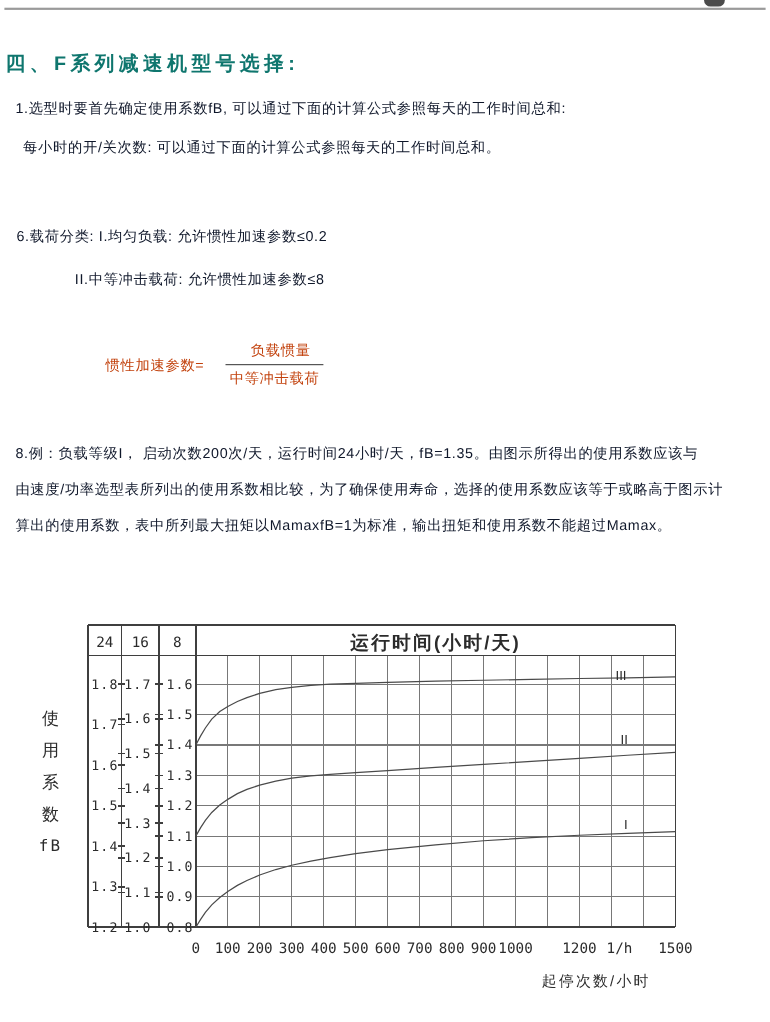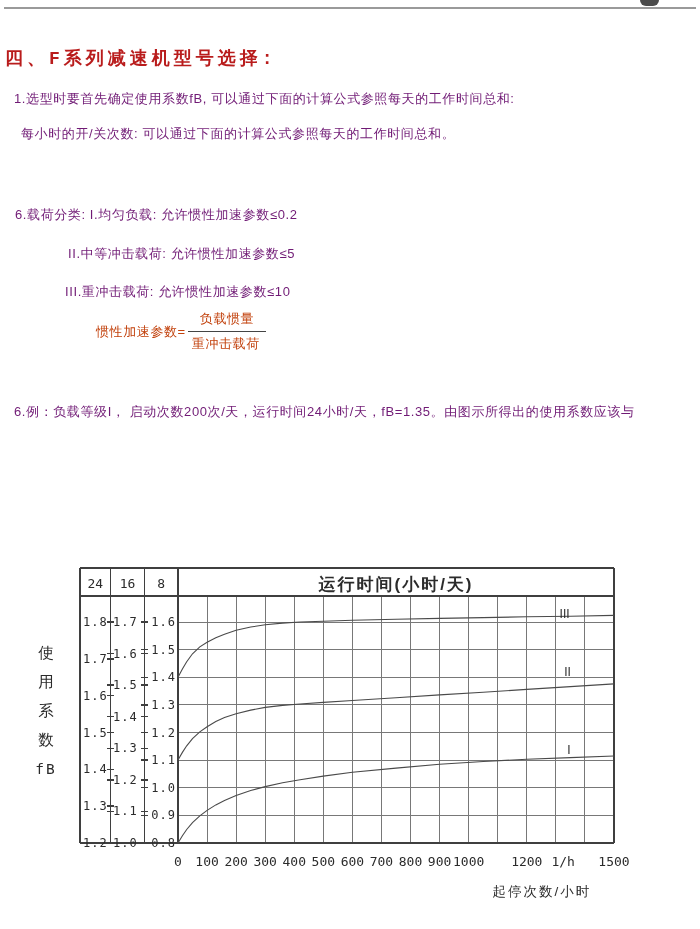--- a/index.html
+++ b/index.html
@@ -2,25 +2,25 @@
 <html><head>
 <meta charset="utf-8">
 <style>
   html,body{margin:0;padding:0;background:#ffffff;}
   .page{position:relative;width:700px;height:929px;background:#ffffff;overflow:hidden;
         font-family:"Liberation Sans","DejaVu Sans",sans-serif;color:#383838;}
   .top-rule{position:absolute;left:4px;top:7px;width:692px;height:2px;background:#9a9a9a;}
   .top-circle{position:absolute;left:640px;top:0;width:19px;height:6px;background:#4b4b4b;
               border-radius:0 0 10px 10px;}
   .heading{position:absolute;left:5px;top:34px;font-size:18px;font-weight:bold;
-           letter-spacing:4px;color:#b91c1c;white-space:nowrap;font-family:Liberation Mono, monospace;}
-  .ln{position:absolute;font-size:13px;letter-spacing:0.6px;white-space:nowrap;color:#701a75;}
+           letter-spacing:4px;color:#0f766e;white-space:nowrap;}
+  .ln{position:absolute;font-size:13px;letter-spacing:0.6px;white-space:nowrap;color:#0f172a;}
   .formula{position:absolute;left:96px;top:310px;display:flex;align-items:center;
            font-size:13px;letter-spacing:0.6px;color:#c2410c;}
-  .frac{display:inline-flex;flex-direction:column;text-align:left;margin-left:2px;font-family:Liberation Mono, monospace;}
+  .frac{display:inline-flex;flex-direction:column;text-align:right;margin-left:19px;font-family:Liberation Mono, monospace;}
   .frac .num{border-bottom:1.5px solid #444;padding:0 12px 3px 12px;}
   .frac .den{padding:3px 4px 0 4px;}
   svg{position:absolute;left:0;top:0;}
 </style>
 </head>
 <body>
 
 <div class="page">
 
   <svg width="700" height="929" viewBox="0 0 700 929">
@@ -144,26 +144,27 @@
 
   <div class="top-rule"></div>
   <div class="top-circle"></div>
 
   <h1 class="heading">四、F系列减速机型号选择:</h1>
 
   <div class="ln" style="left:14px;top:90px">1.选型时要首先确定使用系数fB, 可以通过下面的计算公式参照每天的工作时间总和:</div>
   <div class="ln" style="left:21px;top:125px">每小时的开/关次数: 可以通过下面的计算公式参照每天的工作时间总和。</div>
 
   <div class="ln" style="left:15px;top:206px">6.载荷分类: I.均匀负载: 允许惯性加速参数≤0.2</div>
-  <div class="ln" style="left:68px;top:245px">II.中等冲击载荷: 允许惯性加速参数≤5</div>
-  <div class="ln" style="left:65px;top:283px">III.重冲击载荷: 允许惯性加速参数≤10</div>
+  <div class="ln" style="left:68px;top:245px">II.中等冲击载荷: 允许惯性加速参数≤8</div>
 
   <div class="formula">
     <span>惯性加速参数=</span>
     <span class="frac">
       <span class="num">负载惯量</span>
-      <span class="den">重冲击载荷</span>
+      <span class="den">中等冲击载荷</span>
     </span>
   </div>
 
-  <div class="ln" style="left:14px;top:403px">6.例：负载等级I， 启动次数200次/天，运行时间24小时/天，fB=1.35。由图示所得出的使用系数应该与</div>
+  <div class="ln" style="left:14px;top:403px">8.例：负载等级I， 启动次数200次/天，运行时间24小时/天，fB=1.35。由图示所得出的使用系数应该与</div>
+  <div class="ln" style="left:14px;top:436px">由速度/功率选型表所列出的使用系数相比较，为了确保使用寿命，选择的使用系数应该等于或略高于图示计</div>
+  <div class="ln" style="left:14px;top:469px">算出的使用系数，表中所列最大扭矩以MamaxfB=1为标准，输出扭矩和使用系数不能超过Mamax。</div>
 
 </div>
 
 </body></html>

